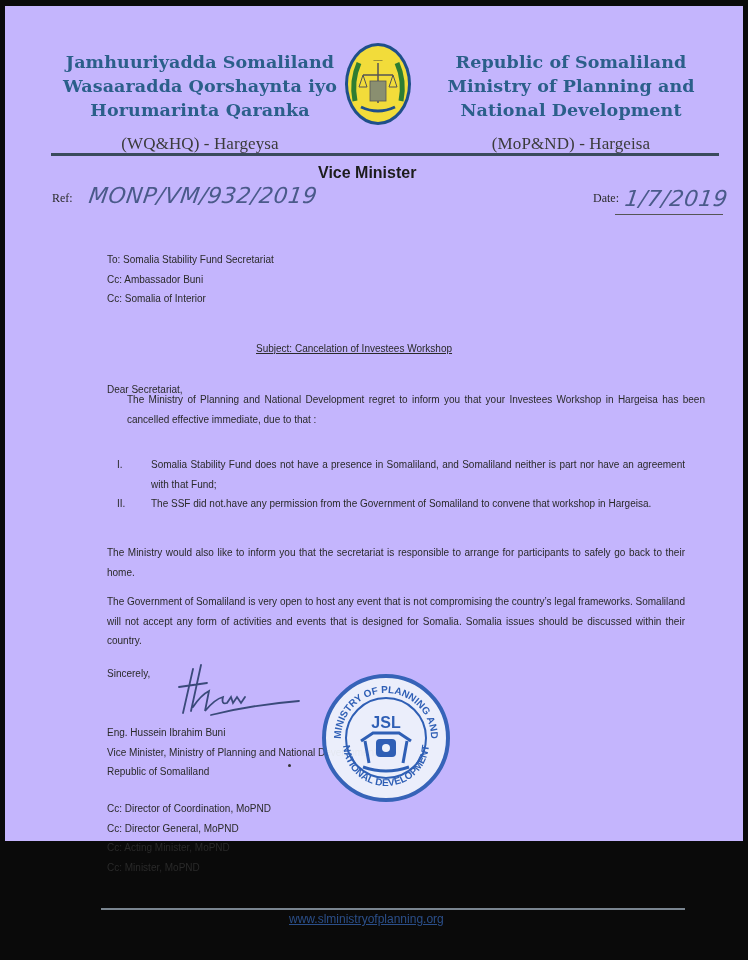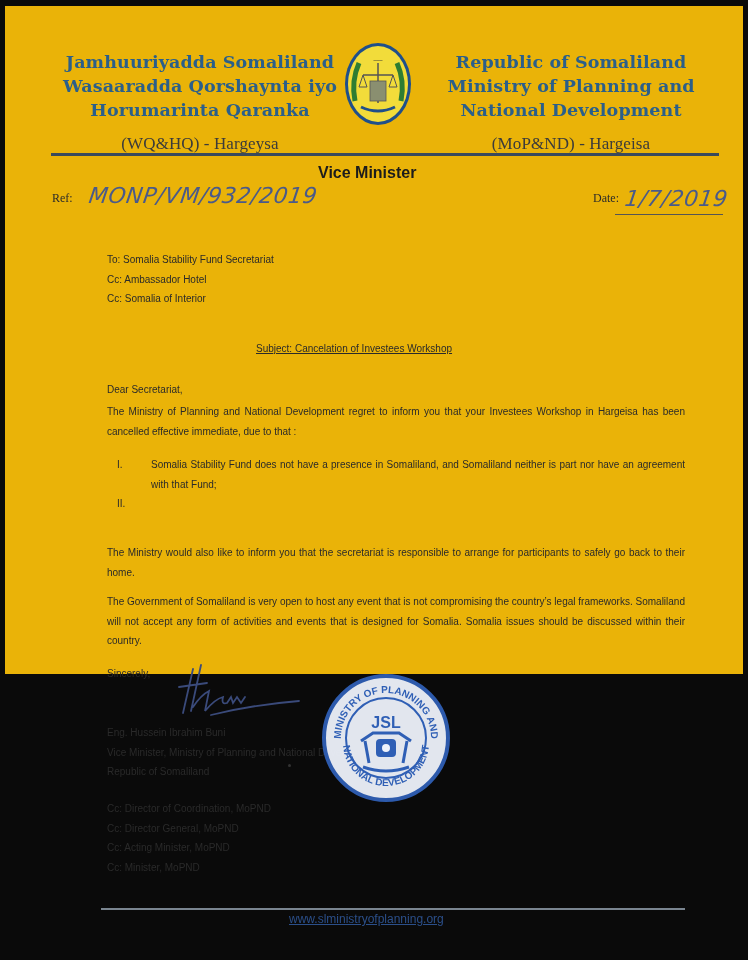--- a/index.html
+++ b/index.html
@@ -1,22 +1,22 @@
 <!DOCTYPE html>
 <html><head>
 <meta charset="utf-8">
 <style>
   html, body { margin: 0; padding: 0; }
   body {
     width: 748px; height: 960px; background: #0a0a0a; position: relative; overflow: hidden;
     font-family: "Liberation Sans", sans-serif;
   }
   .page {
-    position: absolute; left: 5px; top: 6px; width: 738px; height: 668px;
-    background: #eab308;
+    position: absolute; left: 5px; top: 6px; width: 738px; height: 835px;
+    background: #c4b5fd;
   }
   .hdr-left, .hdr-right {
     position: absolute; top: 44px; text-align: center;
     font-family: "DejaVu Serif", serif; font-weight: bold; color: #2b5f8a;
     font-size: 17.5px; line-height: 24px; letter-spacing: 0.1px;
   }
   .hdr-left { left: 50px; width: 290px; }
   .hdr-right { left: 438px; width: 256px; }
   .hdr-sub {
     font-family: "Liberation Serif", serif; font-weight: normal; color: #3b3b3b;
@@ -41,21 +41,21 @@
   .date-val { left: 620px; top: 180px; font-size: 22px; transform: skewX(-8deg); }
   .date-underline { position: absolute; left: 610px; top: 208px; width: 108px; height: 1px; background: #555; }
   .body-text {
     position: absolute; font-family: "Liberation Sans", sans-serif; font-size: 10px;
     color: #2a2a2a; line-height: 19.5px;
   }
   .addr { left: 102px; top: 244px; }
   .subject { left: 251px; top: 333px; text-decoration: underline; }
   .salutation { left: 102px; top: 374px; }
   .para { left: 102px; width: 578px; text-align: justify; }
-  .p1 { top: 396px; }
+  .p1 { top: 384px; margin-left: 20px; }
   .list { left: 102px; top: 449px; width: 578px; }
   .list-item { position: relative; padding-left: 44px; text-align: justify; }
   .list-num { position: absolute; left: 10px; top: 0; }
   .p2 { top: 537px; }
   .p3 { top: 586px; }
   .sincerely { left: 102px; top: 658px; }
   .sig-block { left: 102px; top: 717px; }
   .cc-list { left: 102px; top: 793px; }
   .signature { position: absolute; left: 166px; top: 655px; width: 130px; height: 60px; }
   .stamp { position: absolute; left: 316px; top: 667px; width: 130px; height: 130px; }
@@ -105,37 +105,38 @@
 
   <div class="ref-label">Ref:</div>
   <div class="hand ref-val">MONP/VM/932/2019</div>
 
   <div class="date-label">Date:</div>
   <div class="hand date-val">1/7/2019</div>
   <div class="date-underline"></div>
 
   <div class="body-text addr">
     <div>To: Somalia Stability Fund Secretariat</div>
-    <div>Cc: Ambassador Hotel</div>
+    <div>Cc: Ambassador Buni</div>
     <div>Cc: Somalia of Interior</div>
   </div>
 
   <div class="body-text subject">Subject: Cancelation of Investees Workshop</div>
 
   <div class="body-text salutation">Dear Secretariat,</div>
 
   <div class="body-text para p1">The Ministry of Planning and National Development regret to inform you that your Investees Workshop in Hargeisa has been cancelled effective immediate, due to that :</div>
 
   <div class="body-text list">
     <div class="list-item">
       <span class="list-num">I.</span>
       <span>Somalia Stability Fund does not have a presence in Somaliland, and Somaliland neither is  part nor have an agreement with that Fund;</span>
     </div>
     <div class="list-item">
       <span class="list-num">II.</span>
+      <span>The SSF did not.have any permission from the Government of Somaliland to convene that workshop in Hargeisa.</span>
     </div>
   </div>
 
   <div class="body-text para p2">The Ministry would also like to inform you that the secretariat is responsible to arrange for participants to safely go back to their home.</div>
   <div class="body-text para p3">The Government of Somaliland is very open to host any event that is not compromising the country’s legal frameworks. Somaliland will not accept any form of activities and events that is designed for Somalia. Somalia issues should be discussed within their country.</div>
 
   <div class="body-text sincerely">Sincerely,</div>
 
   <svg class="signature" viewBox="0 0 130 60">
     <path d="M22 8 L12 52 M30 4 L20 50 M8 26 L36 22 M22 46 Q30 34 38 30 L34 50 Q44 38 52 36 Q50 44 56 42 L60 36 L62 42 L66 36 L70 42 L74 36 M40 54 Q80 44 128 40" stroke="#3a4a7a" stroke-width="1.8" fill="none" stroke-linecap="round"></path>

